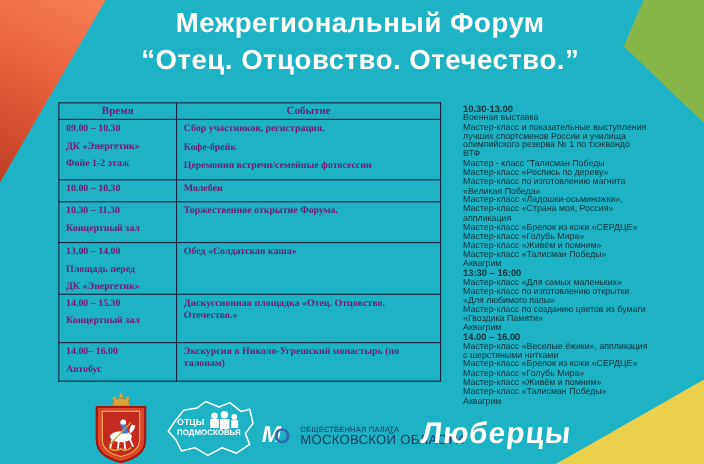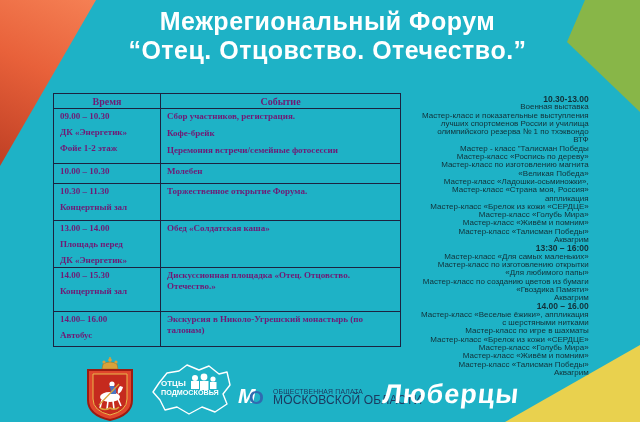--- a/index.html
+++ b/index.html
@@ -22,21 +22,21 @@
     position:absolute;right:0;bottom:0;width:135px;height:77px;
     background:#e9d14e;
     clip-path:polygon(100% 0,100% 100%,0 100%);
   }
   
   .title-block{
     position:absolute;top:7px;left:75px;right:60px;text-align:center;
     color:#ffffff;font-weight:bold;z-index:2;
   }
   .title-line1{font-size:25px;letter-spacing:.5px;}
-  .title-line2{font-size:25px;margin-top:0;letter-spacing:.5px;}
+  .title-line2{font-size:25px;margin-top:5px;letter-spacing:.5px;}
   .title-date{font-size:15px;margin-top:6px;}
   
   table.schedule{
     position:absolute;left:53px;top:93px;width:347px;
     border-collapse:collapse;table-layout:fixed;z-index:2;
     font-family:"Liberation Serif",serif;font-weight:bold;color:#701a75;
   }
   table.schedule col.c-time{width:107px;}
   table.schedule col.c-event{width:240px;}
   table.schedule th,table.schedule td{
@@ -45,21 +45,21 @@
   }
   table.schedule th{
     height:12px;text-align:center;font-size:10px;padding:1px;vertical-align:middle;
   }
   .cell-line{font-size:9px;line-height:10px;margin-bottom:6px;}
   .cell-line:last-child{margin-bottom:0;}
   td.event-cell .cell-line{line-height:11px;}
   
   .activities{
     position:absolute;left:421px;top:95px;z-index:2;
-    color:#123038;font-size:8px;line-height:8.3px;white-space:nowrap;text-align:right;
+    color:#123038;font-size:8px;line-height:8.3px;white-space:nowrap;
   }
   .act-line{height:8.3px;}
   .act-time{font-weight:bold;font-size:8.5px;}
   
   .coat{position:absolute;left:85px;top:357px;z-index:2;}
   .fathers{position:absolute;left:147px;top:361px;z-index:2;}
   .chamber{
     position:absolute;left:238px;top:384px;z-index:2;display:flex;align-items:center;
   }
   .mo-mono{position:relative;width:30px;height:24px;margin-right:5px;}
@@ -181,21 +181,20 @@
       <div class="act-line act-time">13:30 – 16:00</div>
       <div class="act-line">Мастер-класс «Для самых маленьких»</div>
       <div class="act-line">Мастер-класс по изготовлению открытки</div>
       <div class="act-line">«Для любимого папы»</div>
       <div class="act-line">Мастер-класс по созданию цветов из бумаги</div>
       <div class="act-line">«Гвоздика Памяти»</div>
       <div class="act-line">Аквагрим</div>
       <div class="act-line act-time">14.00 – 16.00</div>
       <div class="act-line">Мастер-класс «Веселые ёжики», аппликация</div>
       <div class="act-line">с шерстяными нитками</div>
-      <div class="act-line">Мастер-класс по игре в шахматы</div>
       <div class="act-line">Мастер-класс «Брелок из кожи «СЕРДЦЕ»</div>
       <div class="act-line">Мастер-класс «Голубь Мира»</div>
       <div class="act-line">Мастер-класс «Живём и помним»</div>
       <div class="act-line">Мастер-класс «Талисман Победы»</div>
       <div class="act-line">Аквагрим</div>
     </div>
 
   <svg class="coat" width="50" height="64" viewBox="0 0 50 64">
 
     <g>

